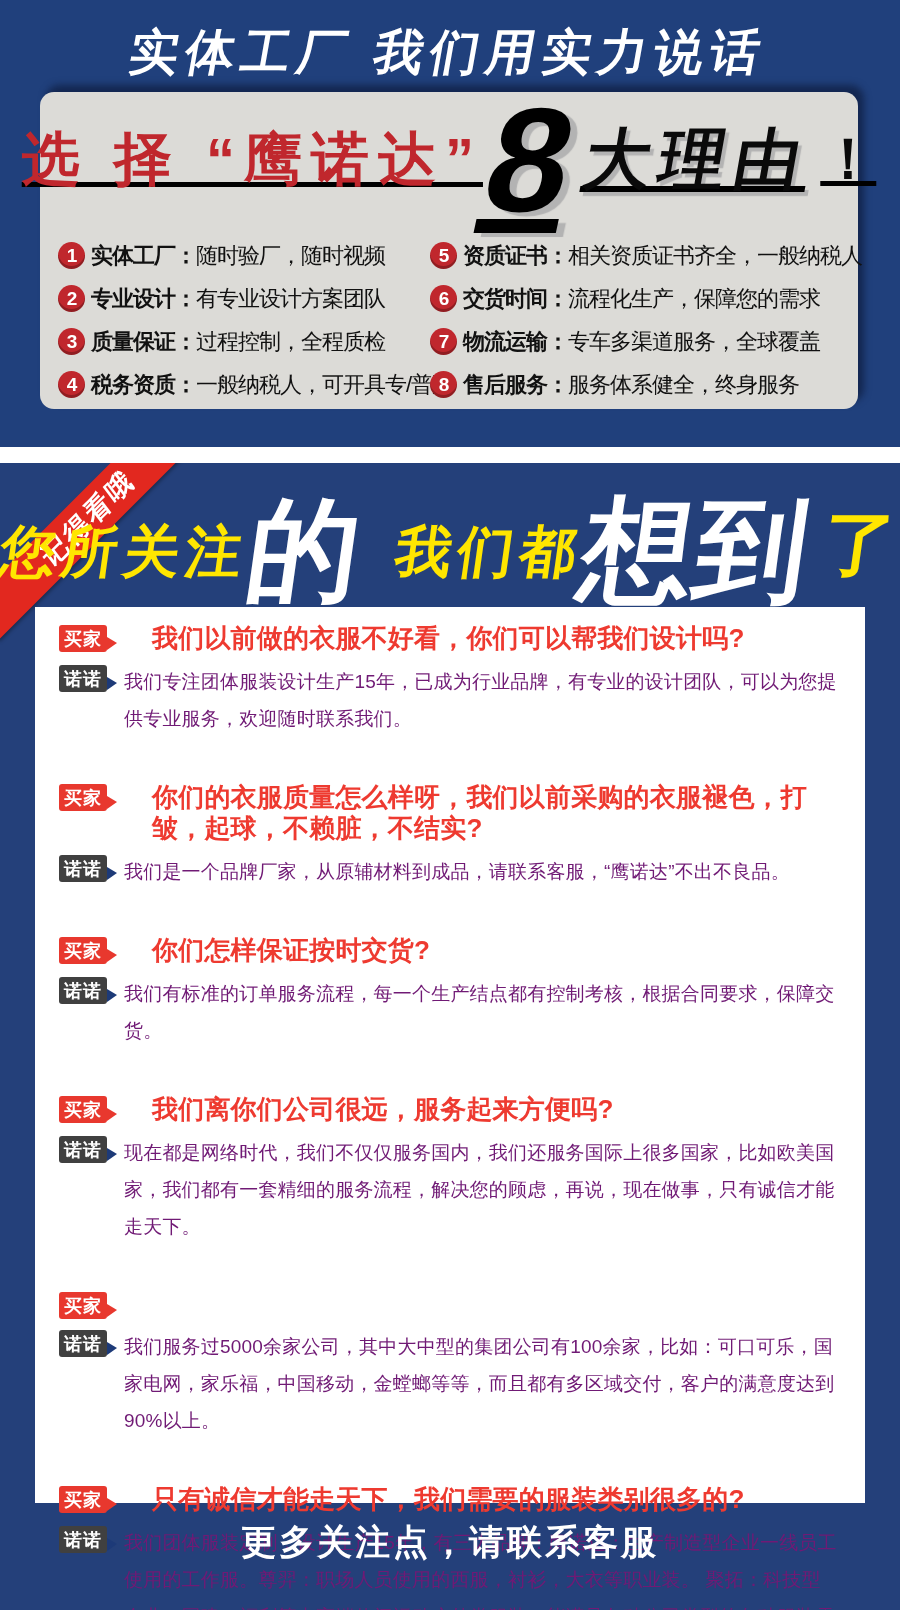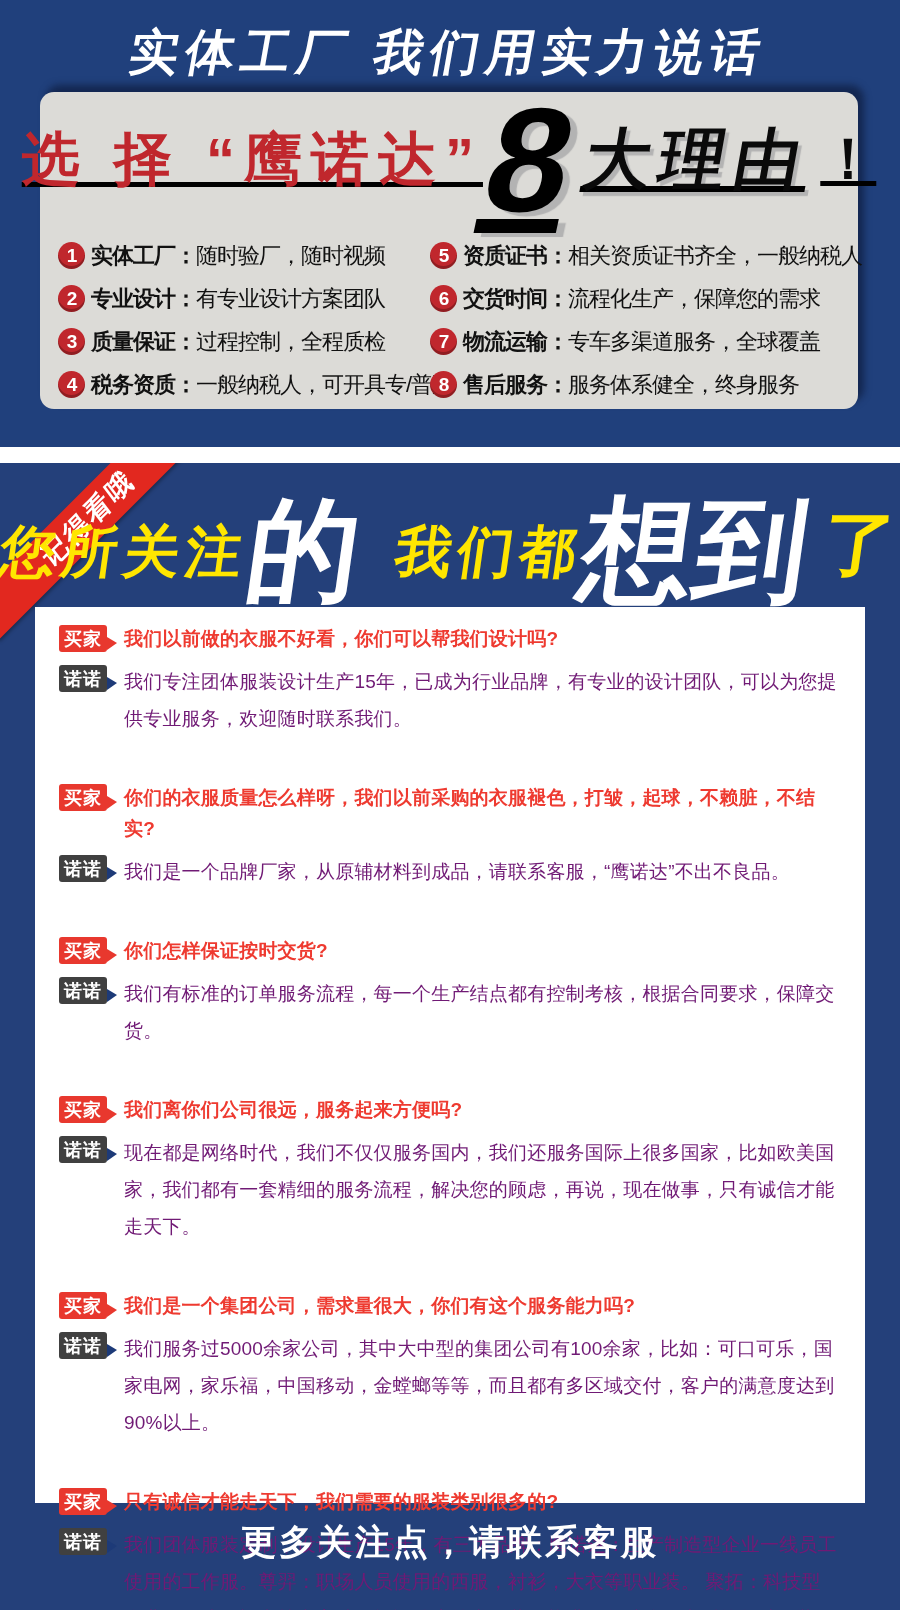--- a/index.html
+++ b/index.html
@@ -42,31 +42,31 @@
   .b-y{color:#ffe600;font-size:56px;font-weight:900;letter-spacing:6px;margin-bottom:6px;}
   .b-w{color:#fff;font-size:112px;font-weight:900;line-height:.82;letter-spacing:2px;}
   .b-sp{width:34px;}
   .b-y-end{color:#ffe600;font-size:72px;font-weight:900;margin:0 0 4px 12px;}
 
   
   .card{position:absolute;left:35px;top:144px;width:830px;height:896px;background:#fff;
         box-sizing:border-box;padding:16px 26px 0 24px;}
   .qa-block{margin-bottom:45px;}
   .qa-row{display:flex;align-items:flex-start;}
-  .qa-row.q{margin-bottom:9px;}
+  .qa-row.q{margin-bottom:9px;gap:28px;}
   .tag{position:relative;flex:0 0 auto;width:48px;height:27px;border-radius:3px;color:#fff;
        font-size:18px;font-weight:bold;display:flex;align-items:center;justify-content:center;
        letter-spacing:1px;margin-right:17px;margin-top:2px;}
   .tag::after{content:"";position:absolute;left:100%;bottom:2px;width:0;height:0;
               border-top:6px solid transparent;border-bottom:7px solid transparent;}
   .tag-buyer{background:#e8382e;}
   .tag-buyer::after{border-left:10px solid #e8382e;}
   .tag-seller{background:#404040;}
   .tag-seller::after{border-left:10px solid #1d3a78;}
-  .qtext{color:#ee3a30;font-size:19px;font-weight:bold;line-height:31px;letter-spacing:.2px;}
+  .qtext{color:#ee3a30;font-size:26px;font-weight:bold;line-height:31px;letter-spacing:.2px;}
   .atext{color:#701a75;font-size:19px;line-height:37px;letter-spacing:.2px;}
 
   
   .footer{position:absolute;left:0;top:1056px;width:900px;text-align:center;
           color:#fff;font-size:35px;font-weight:bold;letter-spacing:3px;}
 </style>
 </head>
 <body>
 
 <div class="page">
@@ -185,21 +185,20 @@
         </div>
         <div class="qa-row a">
           <span class="tag tag-seller">诺诺</span>
           <span class="atext">现在都是网络时代，我们不仅仅服务国内，我们还服务国际上很多国家，比如欧美国家，我们都有一套精细的服务流程，解决您的顾虑，再说，现在做事，只有诚信才能走天下。</span>
         </div>
       </div>
 
       <div class="qa-block">
         <div class="qa-row q">
           <span class="tag tag-buyer">买家</span>
-          <span class="qtext">我们是一个集团公司，需求量很大，你们有这个服务能力吗?</span>
         </div>
         <div class="qa-row a">
           <span class="tag tag-seller">诺诺</span>
           <span class="atext">我们服务过5000余家公司，其中大中型的集团公司有100余家，比如：可口可乐，国家电网，家乐福，中国移动，金螳螂等等，而且都有多区域交付，客户的满意度达到90%以上。</span>
         </div>
       </div>
 
       <div class="qa-block">
         <div class="qa-row q">
           <span class="tag tag-buyer">买家</span>

